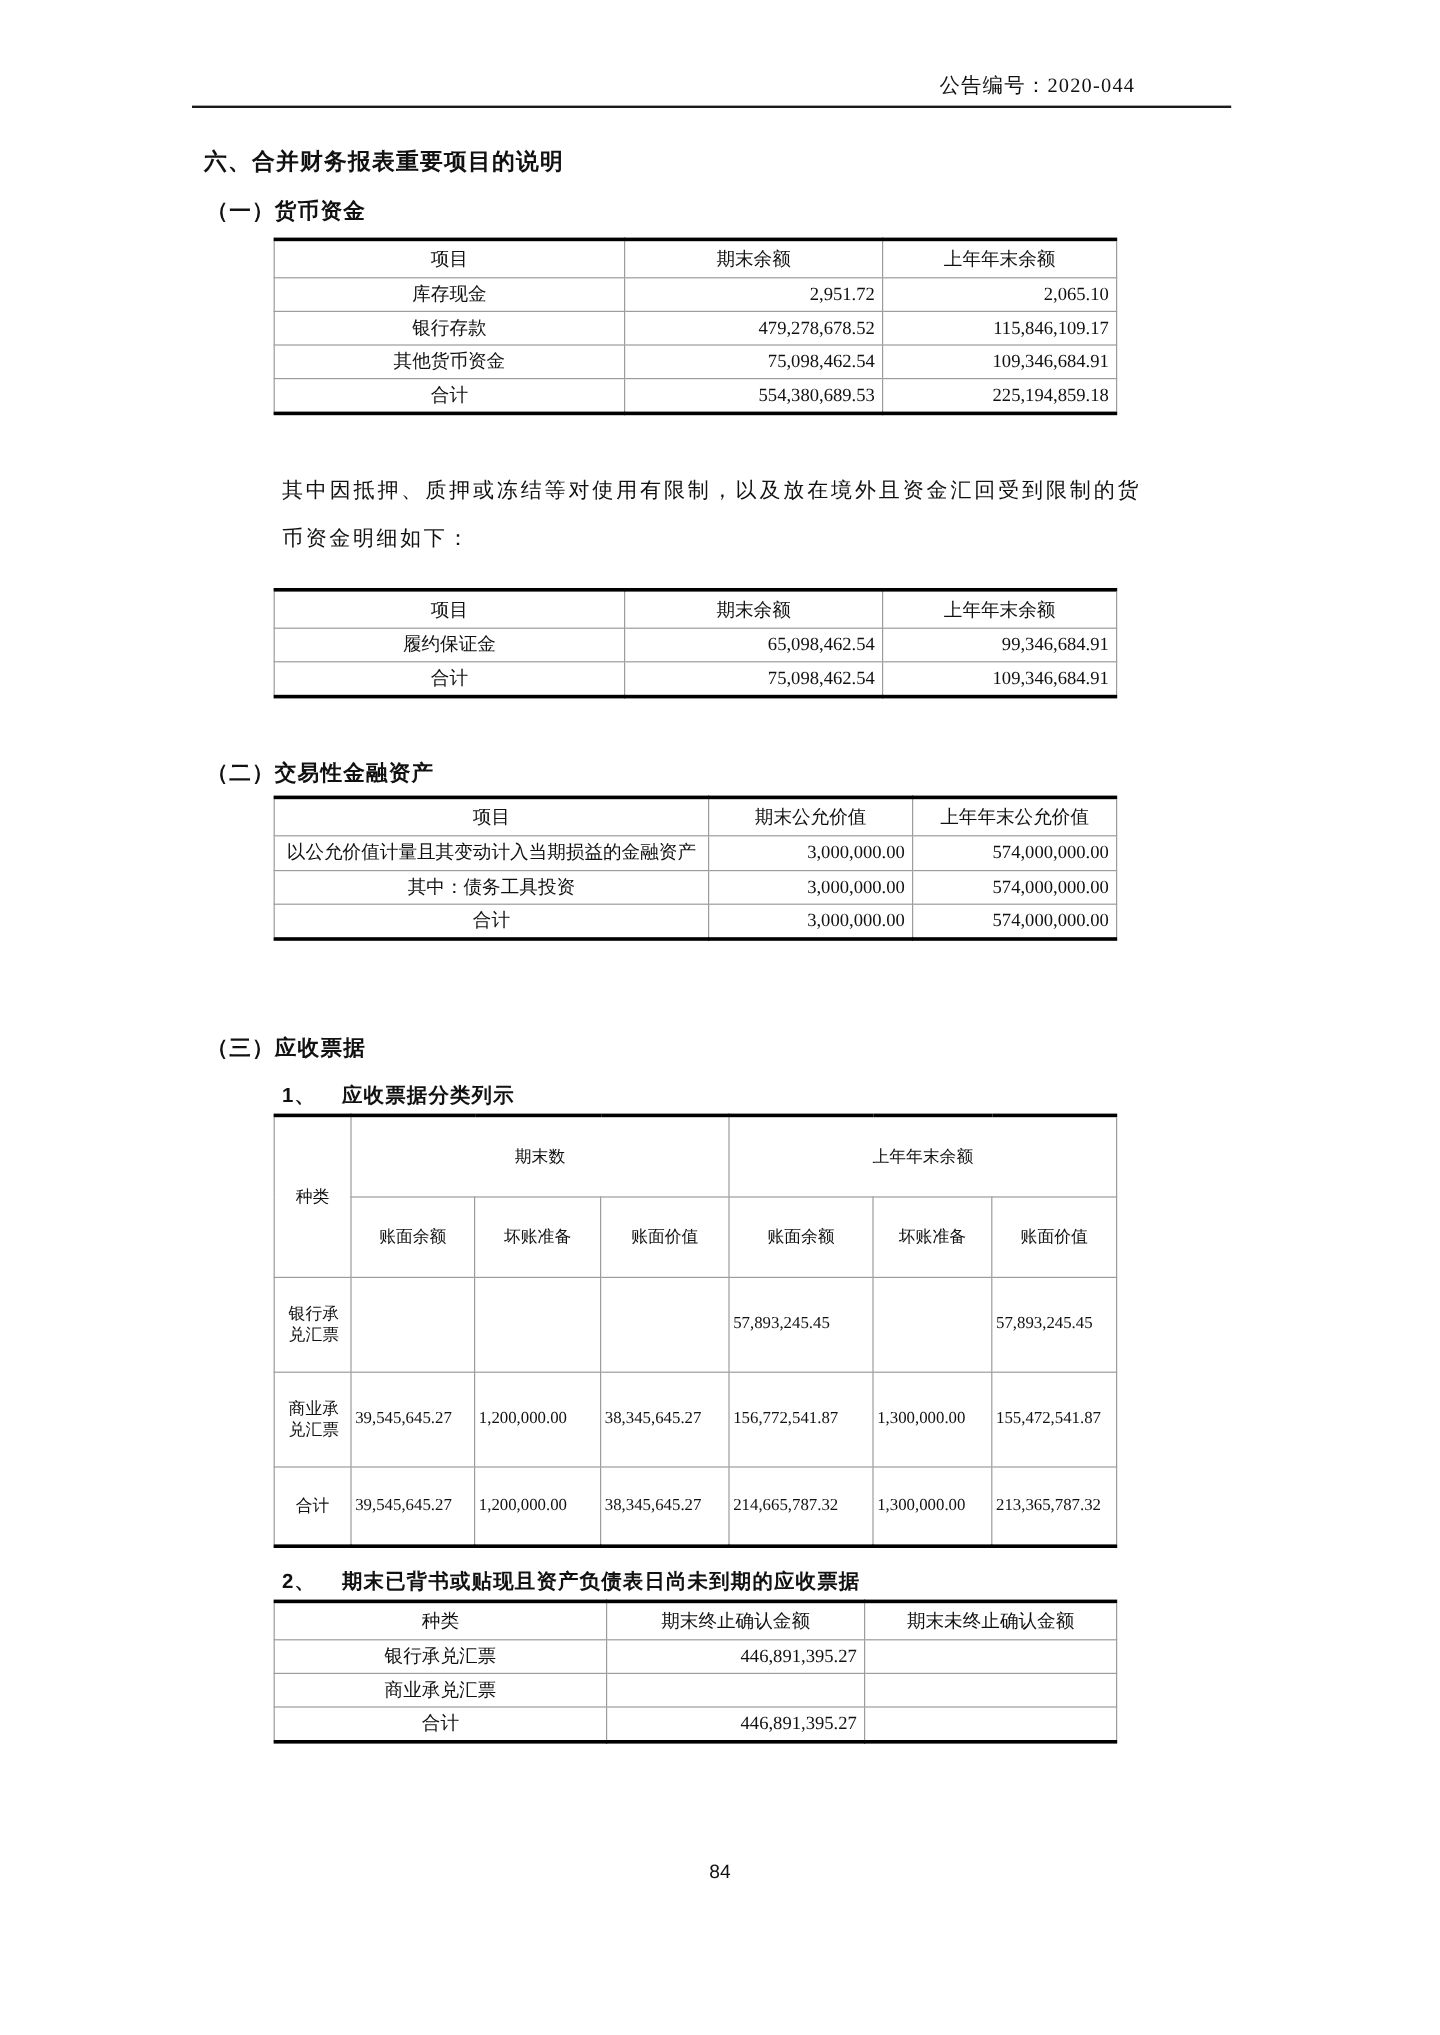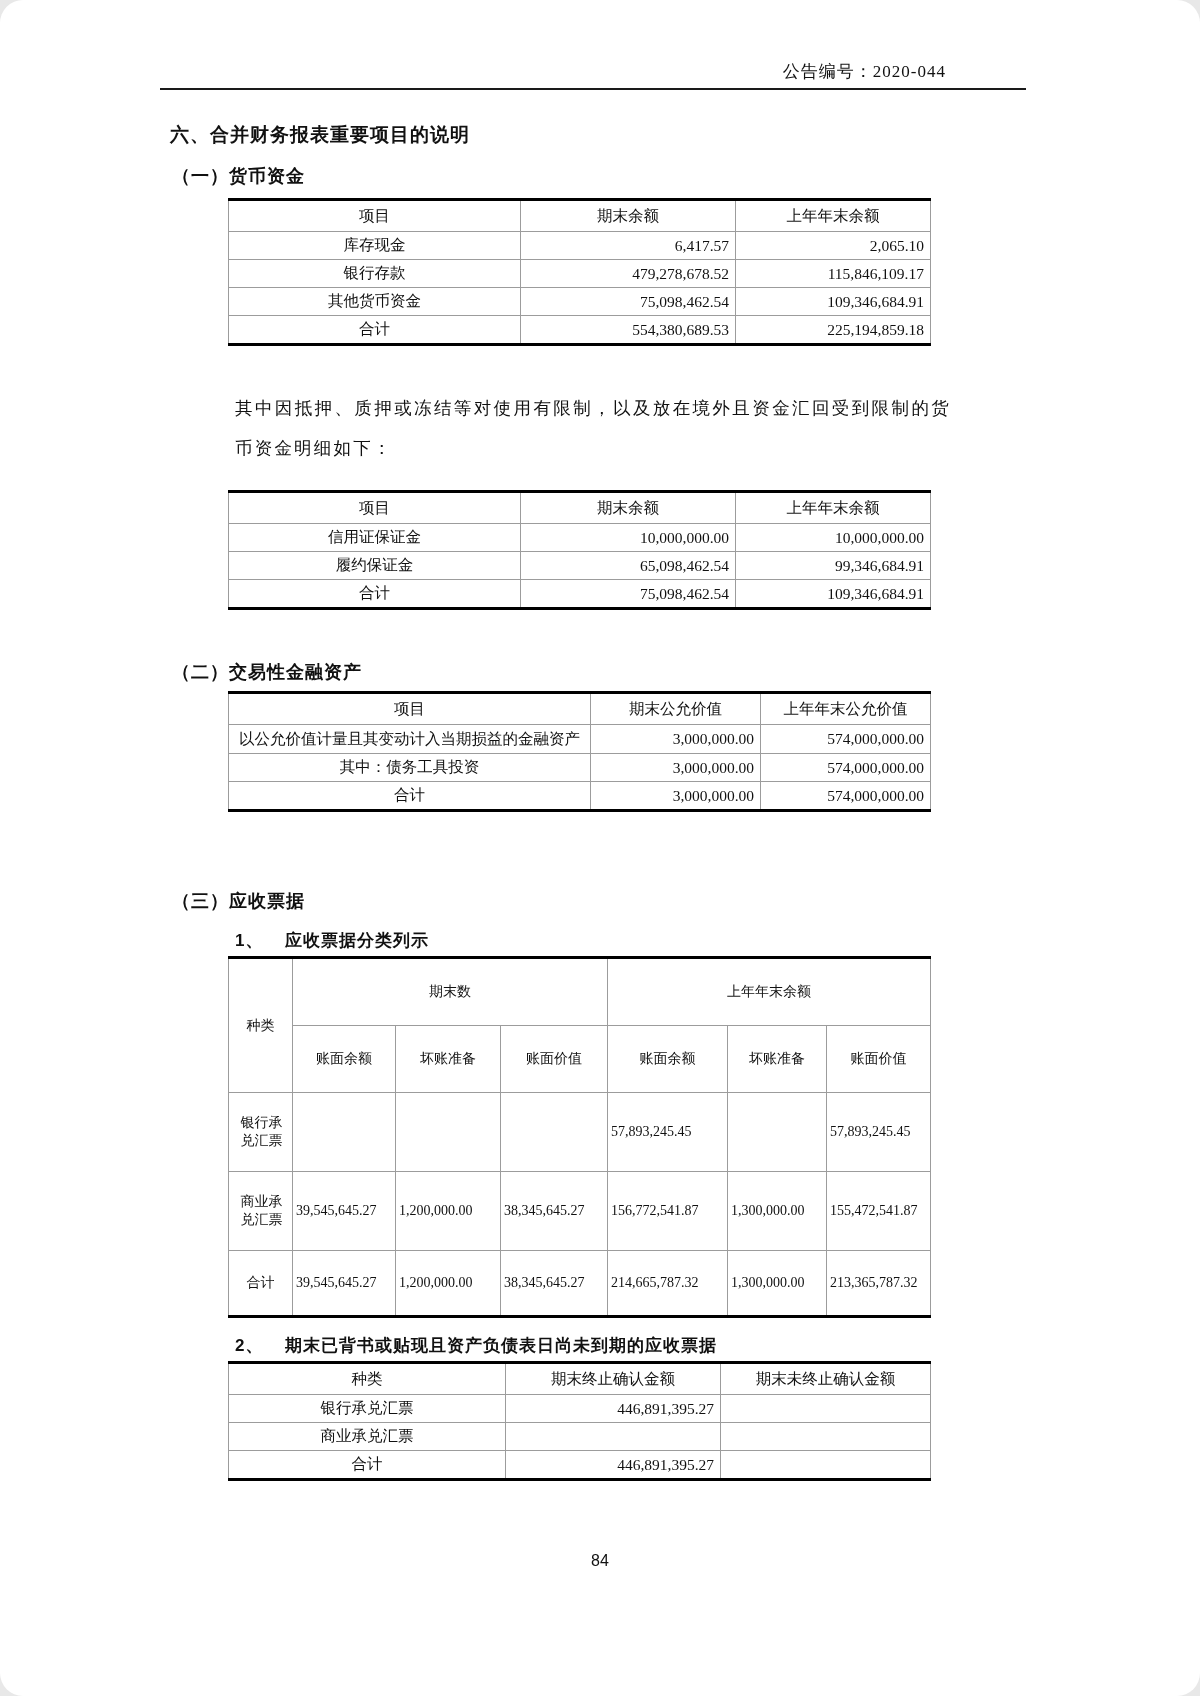--- a/index.html
+++ b/index.html
@@ -4,21 +4,20 @@
 <style>
   html,body{margin:0;padding:0;}
   body{background:#e8e8e8;}
   .page{
     position:relative;
     width:1200px;height:1696px;
     background:#ffffff;
     font-family:"Liberation Serif","DejaVu Serif",serif;
     color:#111;
     overflow:hidden;
-    border-radius:23px;
   }
   .content{position:absolute;left:160px;top:0;width:866px;}
   .notice-no{
     margin-top:60px;
     text-align:right;
     padding-right:80px;
     font-size:17px;
     letter-spacing:1px;
   }
   .head-rule{
@@ -117,21 +116,21 @@
           <col style="width:195px">
         </colgroup>
       <tbody>
           <tr class="hdr">
         <td>项目</td>
         <td>期末余额</td>
         <td>上年年末余额</td>
       </tr>
       <tr>
         <td class="lbl">库存现金</td>
-        <td class="num">6,417.57</td>
+        <td class="num">2,951.72</td>
         <td class="num">2,065.10</td>
       </tr>
       <tr>
         <td class="lbl">银行存款</td>
         <td class="num">479,278,678.52</td>
         <td class="num">115,846,109.17</td>
       </tr>
       <tr>
         <td class="lbl">其他货币资金</td>
         <td class="num">75,098,462.54</td>
@@ -151,25 +150,20 @@
       <colgroup>
           <col style="width:292px">
           <col style="width:215px">
           <col style="width:195px">
         </colgroup>
       <tbody>
           <tr class="hdr">
         <td>项目</td>
         <td>期末余额</td>
         <td>上年年末余额</td>
-      </tr>
-      <tr>
-        <td class="lbl">信用证保证金</td>
-        <td class="num">10,000,000.00</td>
-        <td class="num">10,000,000.00</td>
       </tr>
       <tr>
         <td class="lbl">履约保证金</td>
         <td class="num">65,098,462.54</td>
         <td class="num">99,346,684.91</td>
       </tr>
       <tr>
         <td class="ctr">合计</td>
         <td class="num">75,098,462.54</td>
         <td class="num">109,346,684.91</td>

